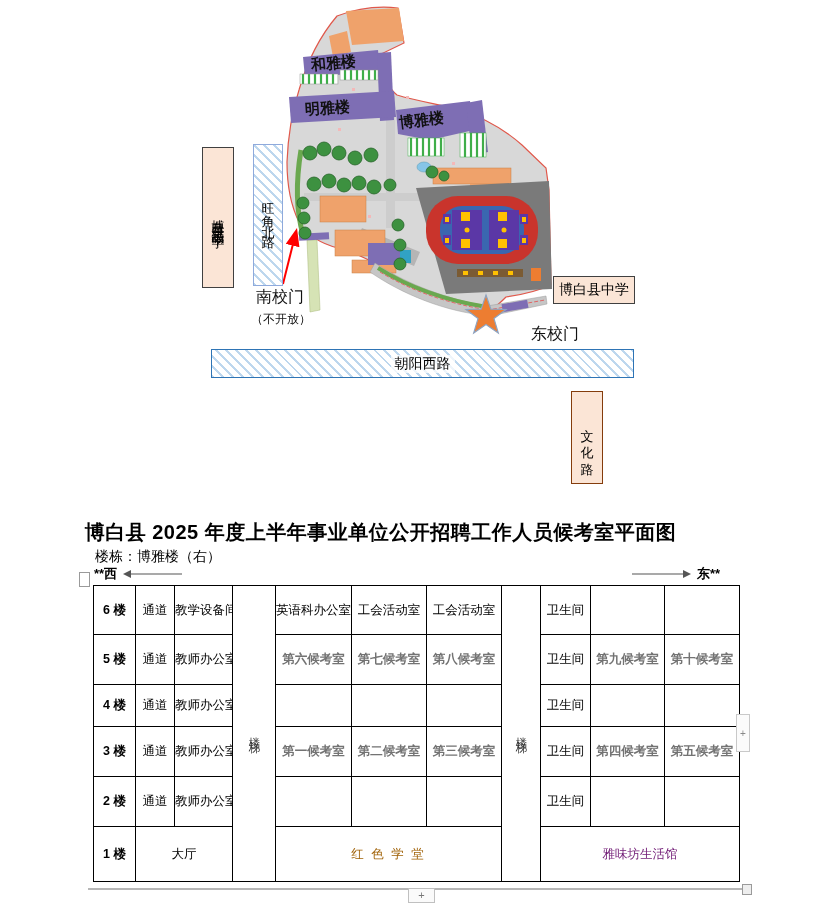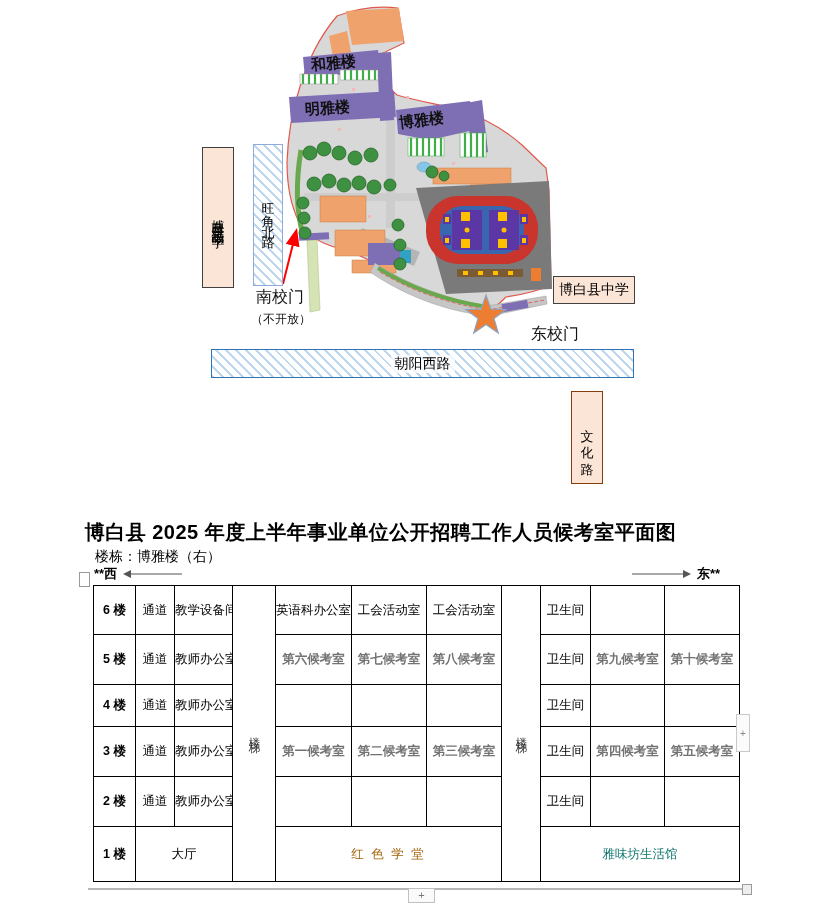--- a/index.html
+++ b/index.html
@@ -30,21 +30,21 @@
   
   table.plan{position:absolute;left:93px;top:585px;border-collapse:collapse;table-layout:fixed;
              width:646px;font-size:12.5px;}
   table.plan td{border:1px solid #000;text-align:center;vertical-align:middle;
                 padding:0;overflow:hidden;white-space:nowrap;}
   td.floor{font-weight:bold;}
   td.stairs{font-size:11.5px;color:#333;}
   td.stairs .vt{writing-mode:vertical-rl;text-orientation:upright;letter-spacing:5px;}
   .green{color:#737373;font-weight:bold;}
   .redtxt{color:#a16207;letter-spacing:2px;}
-  .purpletxt{color:#0f766e;}
+  .purpletxt{color:#701a75;}
 
   
   .artifact-left-box{position:absolute;left:79px;top:572px;width:9px;height:13px;
         border:1px solid #9a9a9a;background:#fff;}
   .gray-bottom-line{position:absolute;left:88px;top:888px;width:660px;height:2px;background:#b7b7b7;}
   .plus-bottom{position:absolute;left:408px;top:888px;width:25px;height:13px;border:1px solid #c0c0c0;
         background:#fafafa;font-size:11px;line-height:12px;text-align:center;color:#777;}
   .plus-right{position:absolute;left:736px;top:714px;width:12px;height:36px;border:1px solid #c9c9c9;
         background:#fbfbfb;font-size:10px;color:#888;display:flex;align-items:center;justify-content:center;}
   .resize-handle{position:absolute;left:742px;top:884px;width:8px;height:9px;border:1px solid #9a9a9a;

